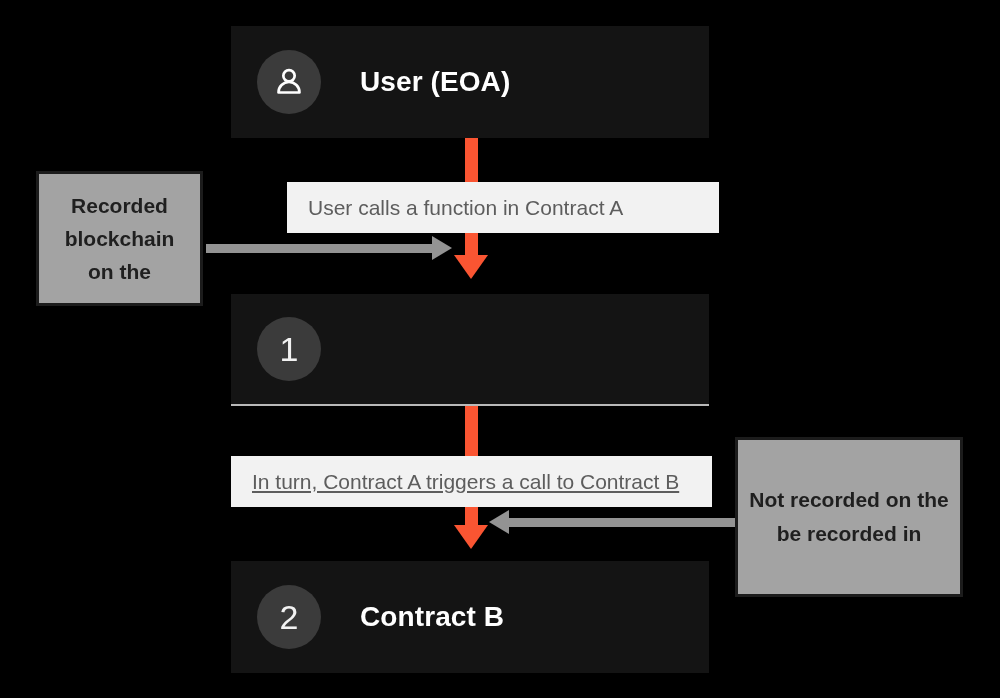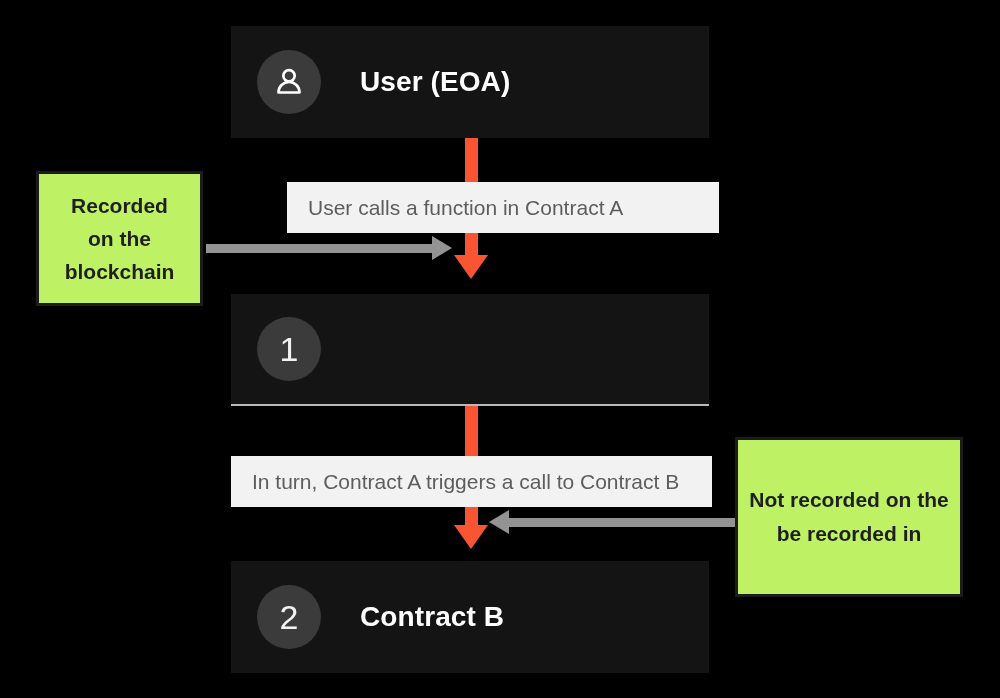--- a/index.html
+++ b/index.html
@@ -106,26 +106,27 @@
     width: 432px;
     height: 51px;
     padding-left: 21px;
   }
   #caption-2 {
     left: 231px;
     top: 456px;
     width: 481px;
     height: 51px;
     padding-left: 21px;
+    text-decoration: underline;
   }
 
   
   .annotation {
     position: absolute;
-    background: #bef264;
+    background: #a3a3a3;
     border: 3px solid #1c1c1c;
     box-sizing: border-box;
     display: flex;
     align-items: center;
     justify-content: center;
     text-align: center;
     color: #1f1f1f;
     font-weight: 700;
     z-index: 7;
   }
@@ -228,22 +229,22 @@
   </div>
 
   <div class="gray-arrow" id="gray-arrow-right">
     <div class="gray-shaft"></div>
     <div class="gray-head-left"></div>
   </div>
 
   <div class="annotation" id="annot-left">
     <div>
       <div>Recorded</div>
+      <div>blockchain</div>
       <div>on the</div>
-      <div>blockchain</div>
     </div>
   </div>
 
   <div class="annotation" id="annot-right">
     <div>
       <div>Not recorded on the</div>
       <div>be recorded in</div>
     </div>
   </div>
 

